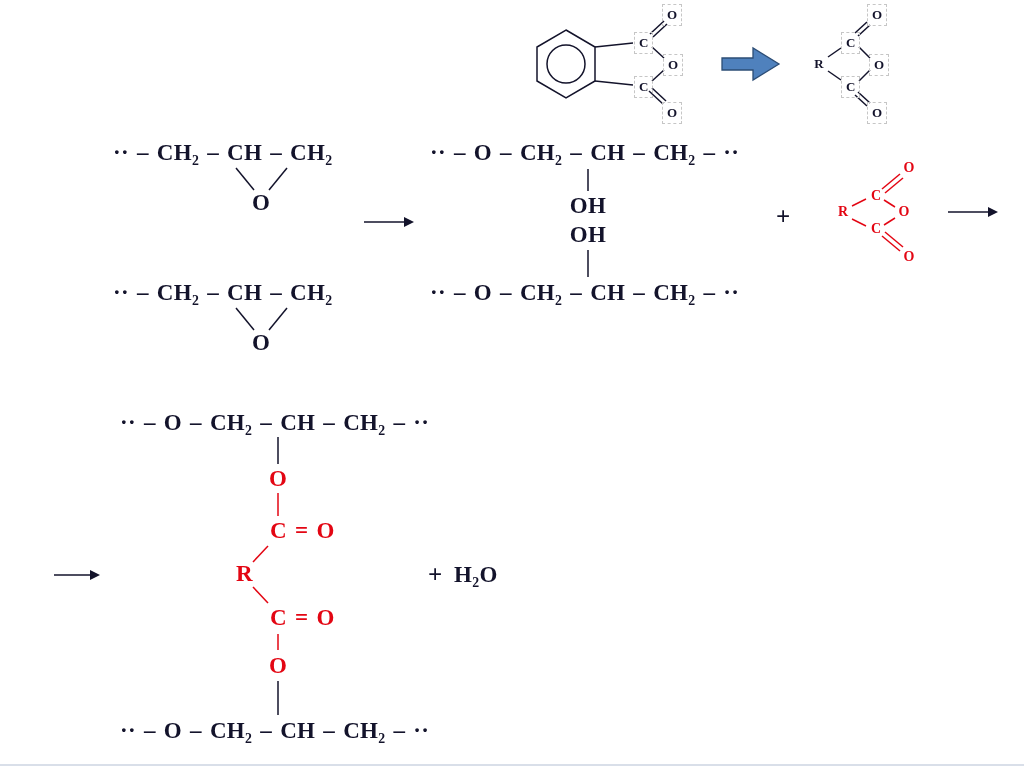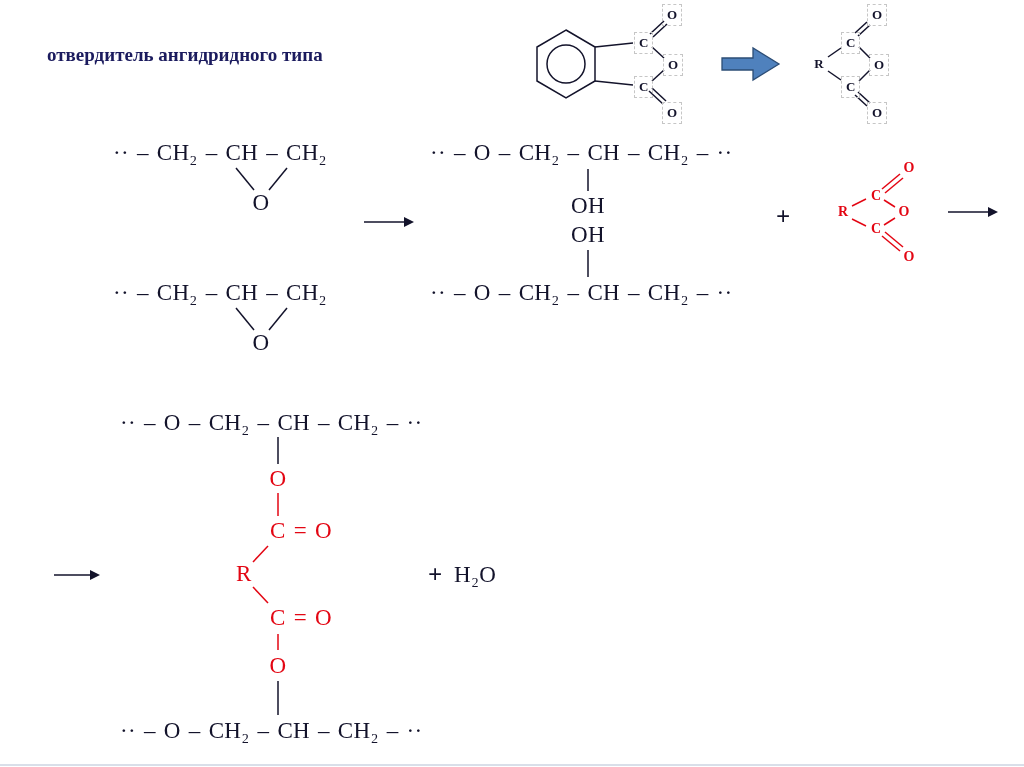--- a/index.html
+++ b/index.html
@@ -1,20 +1,20 @@
 <!DOCTYPE html>
 <html><head>
 <meta charset="utf-8">
 <style>
   * { margin:0; padding:0; box-sizing:border-box; }
   html,body { width:1024px; height:767px; background:#ffffff; }
   body { font-family:"Liberation Serif","DejaVu Serif",serif; }
   .slide { position:relative; width:1024px; height:767px; background:#ffffff; overflow:hidden; }
   .title { position:absolute; left:47px; top:44px; font-size:19px; font-weight:bold; color:#1b1b5e; }
-  .formula { position:absolute; font-size:23px; font-weight:normal; color:#13132b;
+  .formula { position:absolute; font-size:23px; font-weight:bold; color:#13132b;
              white-space:pre; letter-spacing:0.3px; word-spacing:2px; line-height:26px; }
   .formula.red { color:#e30613;text-align:right; }
   .plus { position:absolute; font-size:25px; font-weight:bold; color:#13132b; line-height:26px; }
   .atom { position:absolute; font-size:13px; font-weight:bold; color:#13132b;
           text-align:center; line-height:16px; min-width:14px; }
   .atom.boxed { border:1px dashed #c6c6c6; padding:2px 4px; }
   .atom.red { color:#e30613; font-size:14px; }
   svg.bonds { position:absolute; left:0; top:0; }
 </style>
 </head>
@@ -98,21 +98,20 @@
     <g stroke="#e30613" stroke-width="1.5">
       <line x1="278" y1="493" x2="278" y2="516"></line>
       <line x1="268" y1="546" x2="253" y2="562"></line>
       <line x1="253" y1="587" x2="268" y2="603"></line>
       <line x1="278" y1="634" x2="278" y2="650"></line>
     </g>
 
     <line x1="0" y1="765" x2="1024" y2="765" stroke="#ccd5e2" stroke-width="1.5"></line>
   </svg>
 
-  <div class="title">отвердитель ангидридного типа</div>
 
   <span class="atom boxed" style="left:634px;top:32px">C</span>
   <span class="atom boxed" style="left:662px;top:4px">O</span>
   <span class="atom boxed" style="left:663px;top:54px">O</span>
   <span class="atom boxed" style="left:634px;top:76px">C</span>
   <span class="atom boxed" style="left:662px;top:102px">O</span>
 
   <span class="atom" style="left:812px;top:56px">R</span>
   <span class="atom boxed" style="left:841px;top:32px">C</span>
   <span class="atom boxed" style="left:867px;top:4px">O</span>

